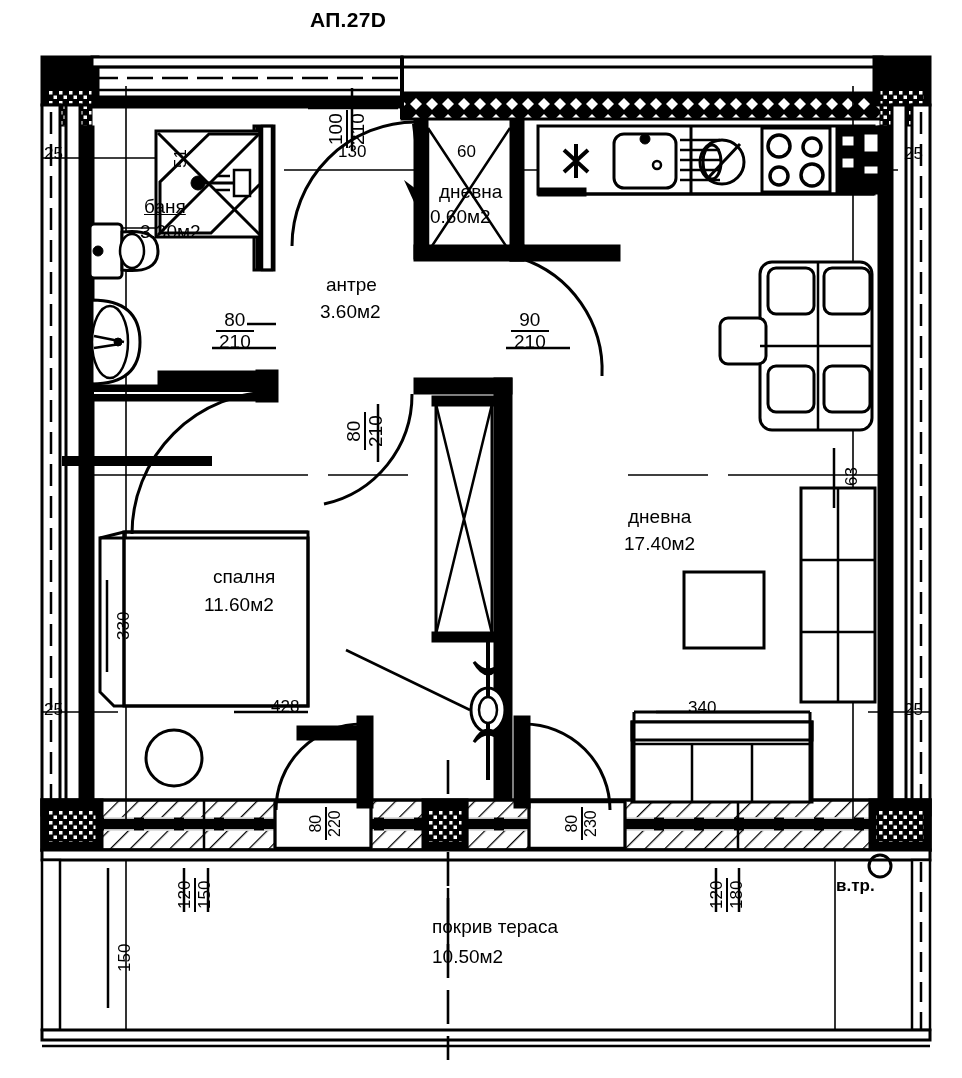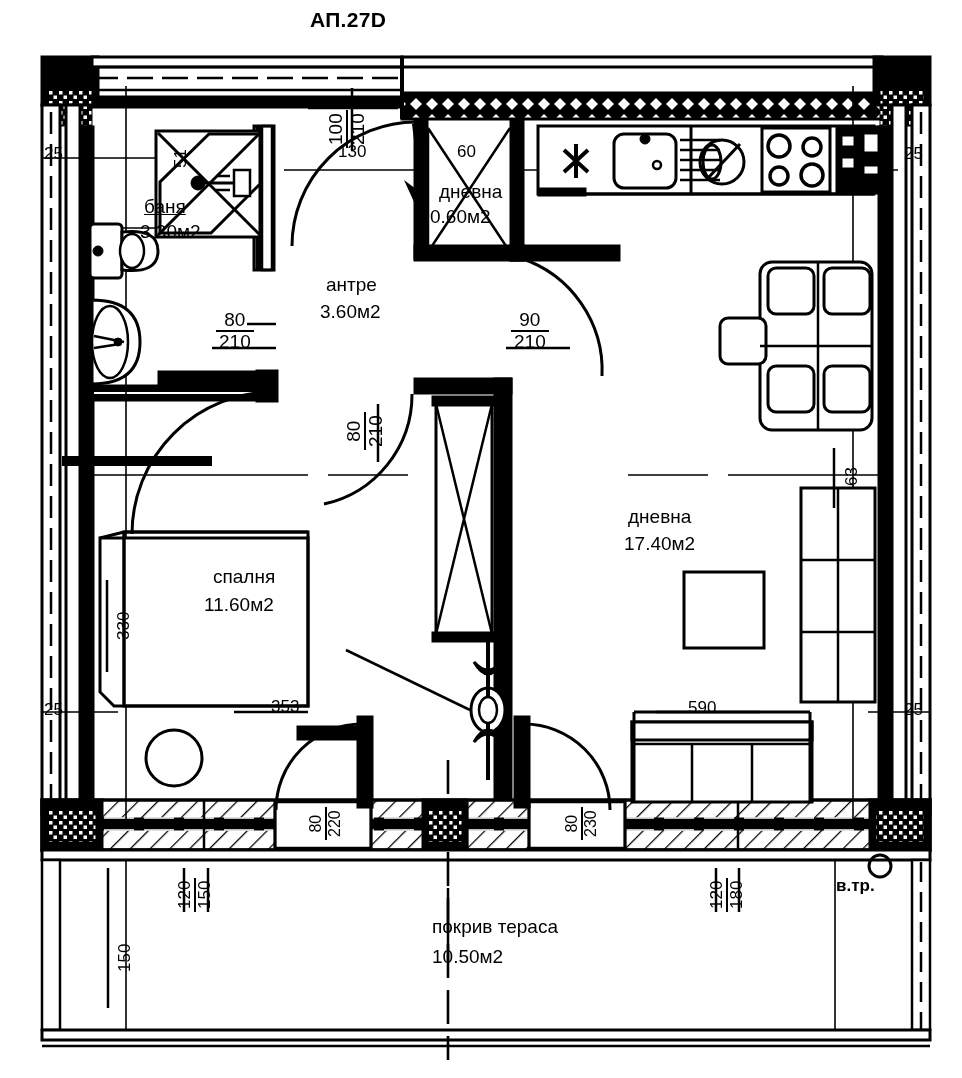--- a/index.html
+++ b/index.html
@@ -353,20 +353,20 @@
     <span class="num">120</span>
     <span class="den">180</span>
   </div>
 
   <div class="sm" style="left:36px;top:144px;">25</div>
   <div class="sm" style="left:896px;top:144px;">25</div>
   <div class="sm" style="left:36px;top:700px;">25</div>
   <div class="sm" style="left:896px;top:700px;">25</div>
 
   <div class="sm rot90" style="left:106px;top:640px;">330</div>
-  <div class="sm" style="left:263px;top:697px;">353</div>
-  <div class="sm" style="left:680px;top:698px;">590</div>
+  <div class="sm" style="left:263px;top:697px;">428</div>
+  <div class="sm" style="left:680px;top:698px;">340</div>
   <div class="sm rot90" style="left:834px;top:486px;">63</div>
   <div class="sm rot90" style="left:107px;top:972px;">150</div>
 
   <div class="sm" style="left:828px;top:876px;font-weight:bold;">в.тр.</div>
 
 </div>
 
 </body></html>

